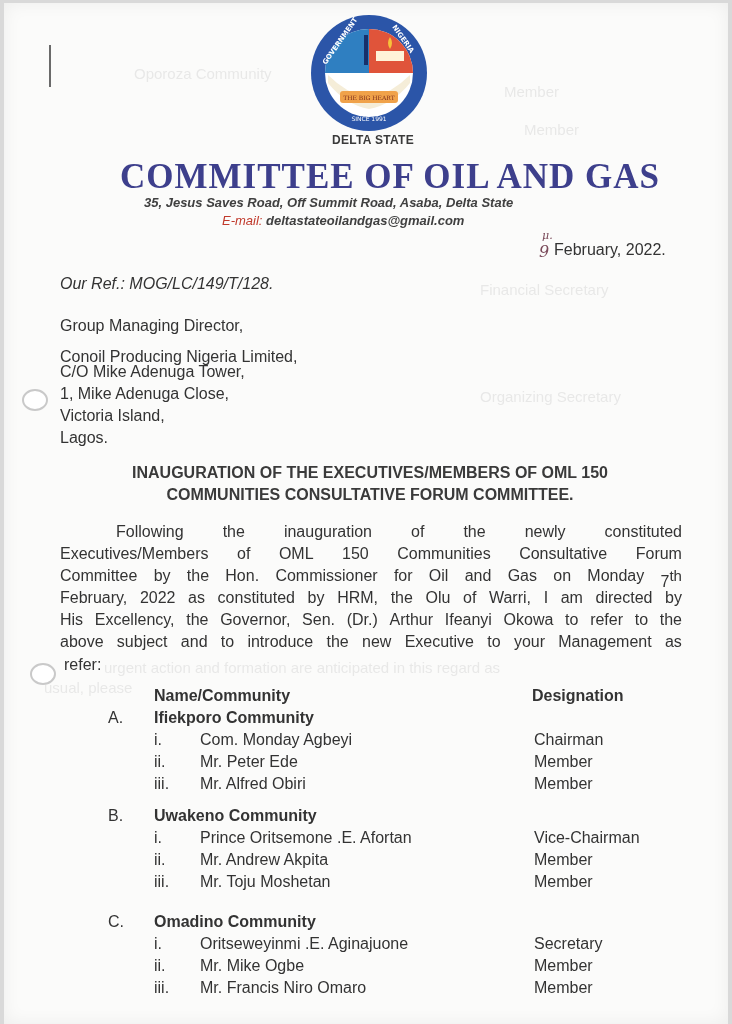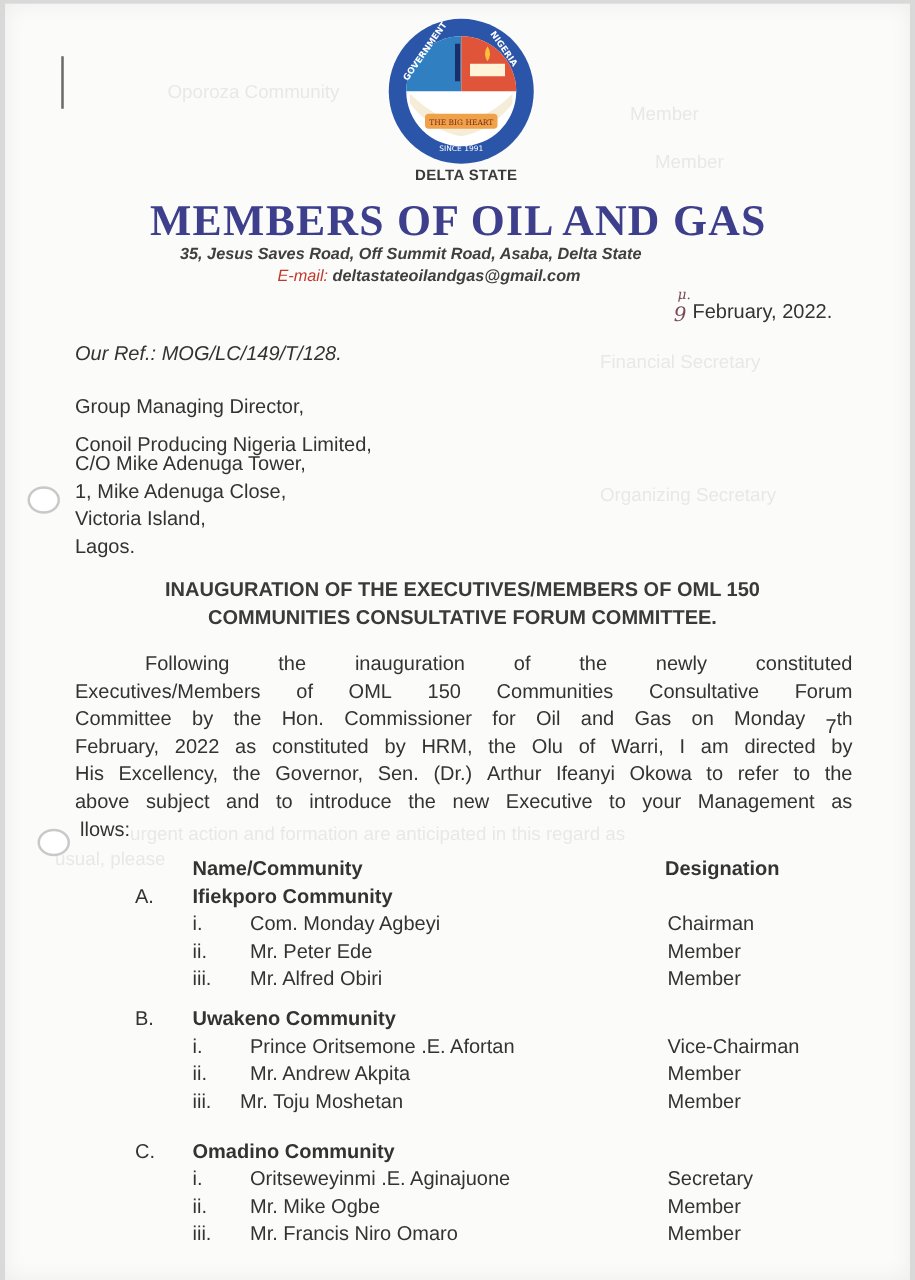--- a/index.html
+++ b/index.html
@@ -57,21 +57,21 @@
     <rect x="58" y="22" width="4" height="30" fill="#17306b"></rect>
     <path d="M22 62 Q40 80 63 86 Q86 80 104 62 L104 70 Q86 92 63 96 Q40 92 22 70 Z" fill="#f5edd8"></path>
     <rect x="34" y="78" width="58" height="12" rx="3" fill="#f0a24a"></rect>
     <text x="63" y="87" font-size="6" text-anchor="middle" fill="#7a2a1a" font-family="DejaVu Serif, serif">THE BIG HEART</text>
     <text x="63" y="108" font-size="6" text-anchor="middle" fill="#ffffff" font-family="DejaVu Sans, sans-serif">SINCE 1991</text>
     <text x="20" y="52" font-size="7" fill="#ffffff" font-weight="bold" transform="rotate(-55 20 52)" font-family="DejaVu Sans, sans-serif">GOVERNMENT</text>
     <text x="86" y="14" font-size="7" fill="#ffffff" font-weight="bold" transform="rotate(55 86 14)" font-family="DejaVu Sans, sans-serif">NIGERIA</text>
   </svg>
   <div class="abs logo-caption">DELTA STATE</div>
 
-  <div class="abs ministry">MEMBERS OF OIL AND GAS</div>
+  <div class="abs ministry">COMMITTEE OF OIL AND GAS</div>
   <div class="abs address">35, Jesus Saves Road, Off Summit Road, Asaba, Delta State</div>
   <div class="abs email">
     <span class="lbl">E-mail:</span>
     <span class="val">deltastateoilandgas@gmail.com</span>
   </div>
 
   <div class="abs date-init">μ.</div>
   <div class="abs date-day">9</div>
   <div class="abs date">February, 2022.</div>
 
@@ -161,21 +161,21 @@
         <span>introduce</span>
         <span>the</span>
         <span>new</span>
         <span>Executive</span>
         <span>to</span>
         <span>your</span>
         <span>Management</span>
         <span>as</span>
       </div>
     </div>
-  <div class="abs body-line last" style="top:653px;left:60px;">llows:</div>
+  <div class="abs body-line last" style="top:653px;left:60px;">refer:</div>
 
   <div class="abs tbl hdr" style="left:150px;top:684px;">Name/Community</div>
   <div class="abs tbl hdr" style="left:528px;top:684px;">Designation</div>
   <div id="table-groups">
       <div class="abs tbl" style="left: 104px; top: 706px;">A.</div>
       <div class="abs tbl hdr" style="left: 150px; top: 706px;">Ifiekporo Community</div>
       <div>
         <div class="abs tbl" style="left: 150px; top: 728px;">i.</div>
         <div class="abs tbl" style="left: 196px; top: 728px;">Com. Monday Agbeyi</div>
         <div class="abs tbl" style="left: 530px; top: 728px;">Chairman</div>
@@ -197,21 +197,21 @@
         <div class="abs tbl" style="left: 196px; top: 826px;">Prince Oritsemone .E. Afortan</div>
         <div class="abs tbl" style="left: 530px; top: 826px;">Vice-Chairman</div>
       </div>
       <div>
         <div class="abs tbl" style="left: 150px; top: 848px;">ii.</div>
         <div class="abs tbl" style="left: 196px; top: 848px;">Mr. Andrew Akpita</div>
         <div class="abs tbl" style="left: 530px; top: 848px;">Member</div>
       </div>
       <div>
         <div class="abs tbl" style="left: 150px; top: 870px;">iii.</div>
-        <div class="abs tbl" style="left: 188px; top: 870px;">Mr. Toju Moshetan</div>
+        <div class="abs tbl" style="left: 196px; top: 870px;">Mr. Toju Moshetan</div>
         <div class="abs tbl" style="left: 530px; top: 870px;">Member</div>
       </div>
       <div class="abs tbl" style="left: 104px; top: 910px;">C.</div>
       <div class="abs tbl hdr" style="left: 150px; top: 910px;">Omadino Community</div>
       <div>
         <div class="abs tbl" style="left: 150px; top: 932px;">i.</div>
         <div class="abs tbl" style="left: 196px; top: 932px;">Oritseweyinmi .E. Aginajuone</div>
         <div class="abs tbl" style="left: 530px; top: 932px;">Secretary</div>
       </div>
       <div>

